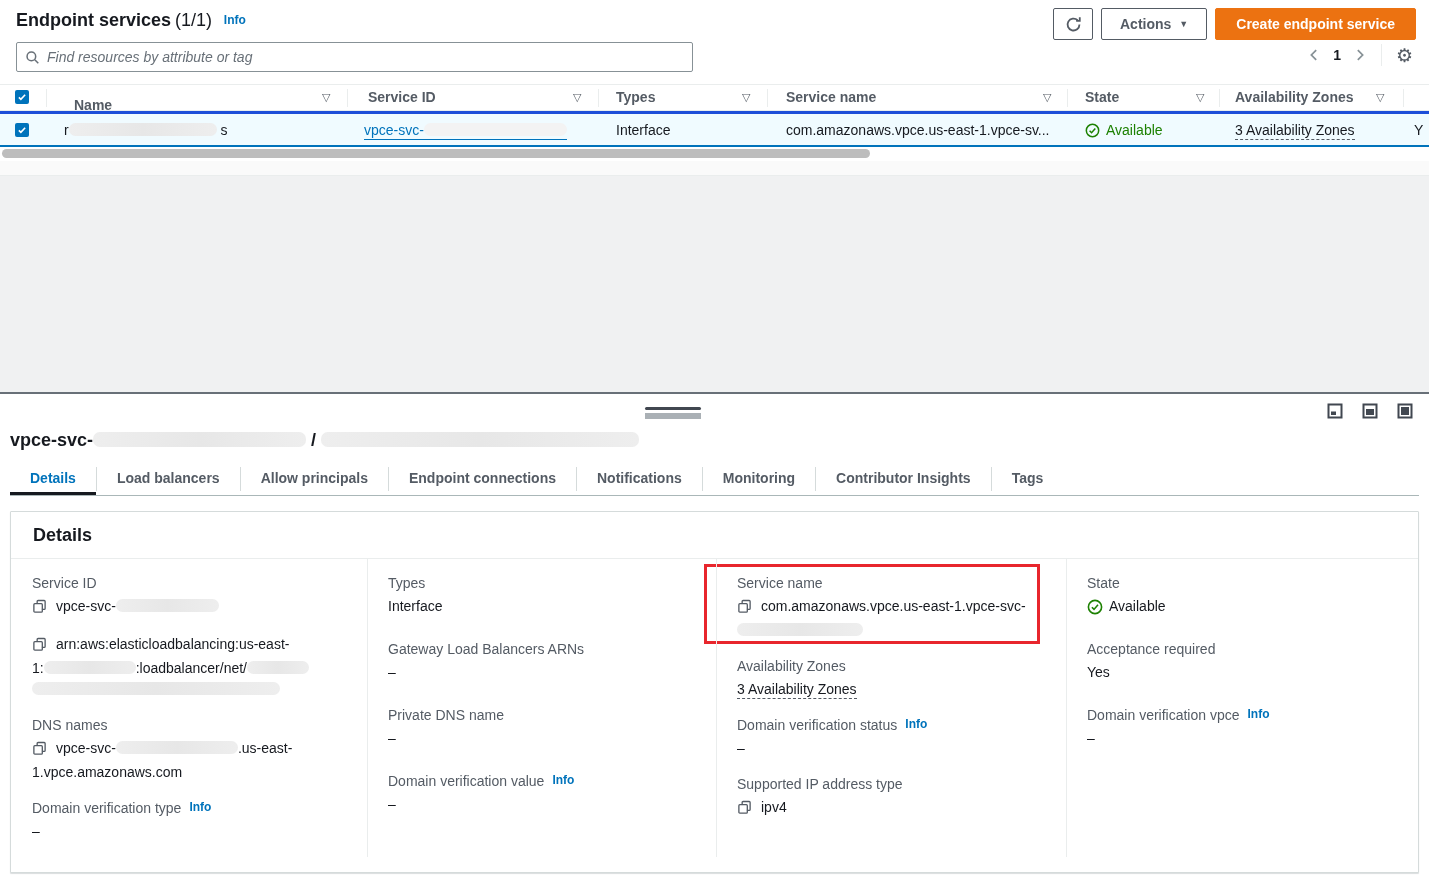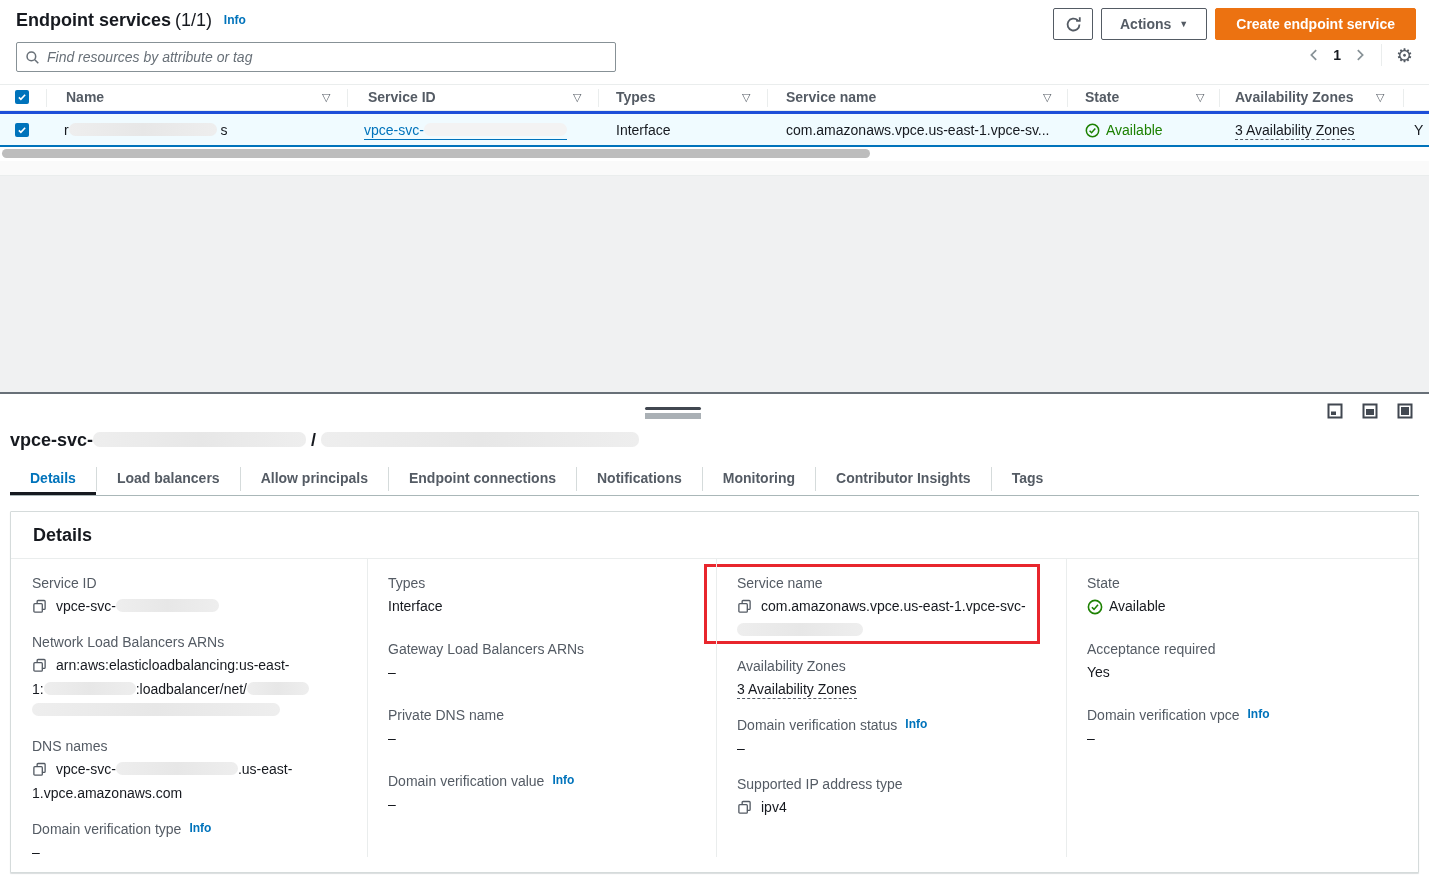--- a/index.html
+++ b/index.html
@@ -15,21 +15,21 @@
 
   #header-buttons { position:absolute; top:8px; right:13px; display:flex; gap:8px; }
   .btn { height:32px; border:1px solid #545b64; border-radius:2px; background:#fff;
          color:#545b64; font-weight:bold; font-size:14px; display:flex; align-items:center;
          justify-content:center; cursor:pointer; font-family:"Liberation Sans",sans-serif;}
   .btn-icon { width:40px; }
   .btn-actions { padding:0 18px; gap:8px; }
   .btn-primary { background:#ec7211; border:1px solid #ec7211; color:#fff; padding:0 20px; }
   .caret { font-size:9px; }
 
-  #search-box { position:absolute; top:42px; left:16px; width:600px; height:30px;
+  #search-box { position:absolute; top:42px; left:16px; width:677px; height:30px;
     border:1px solid #879196; border-radius:2px; background:#fff; display:flex; align-items:center; padding:0 8px; gap:7px; }
   #search-box input { border:none; outline:none; flex:1; font-style:italic; font-size:14px;
     color:#16191f; font-family:"Liberation Sans",sans-serif; background:transparent; }
   #search-box input::placeholder { color:#687078; font-style:italic; }
 
   #pagination { position:absolute; top:44px; right:16px; display:flex; align-items:center; gap:10px; }
   #pagination .pagenum { font-weight:bold; font-size:14px; color:#16191f; padding:0 2px; }
   .pg-chev { cursor:pointer; display:flex; align-items:center; }
   .pg-divider { width:1px; height:22px; background:#eaeded; margin:0 4px; }
   .gear { font-size:19px; color:#545b64; cursor:pointer; line-height:1; }
@@ -148,21 +148,21 @@
   </div>
 
   <div id="grid">
     <div id="thead">
       <span class="cbx" style="margin-top:0; top:5px;">
         <svg width="10" height="10" viewBox="0 0 16 16">
             <path d="M3 8.5l3.2 3.2L13 4.5" fill="none" stroke="#fff" stroke-width="2.6"></path>
           </svg>
       </span>
       <span class="col-sep" style="left:46px;"></span>
-      <span class="th" style="left:66px;">Name</span>
+      <span class="th" style="left:74px;margin-top:8px;">Name</span>
       <span class="filter-ic" style="left:322px;">▽</span>
       <span class="col-sep" style="left:347px;"></span>
       <span class="th" style="left:368px;">Service ID</span>
       <span class="filter-ic" style="left:573px;">▽</span>
       <span class="col-sep" style="left:598px;"></span>
       <span class="th" style="left:616px;">Types</span>
       <span class="filter-ic" style="left:742px;">▽</span>
       <span class="col-sep" style="left:767px;"></span>
       <span class="th" style="left:786px;">Service name</span>
       <span class="filter-ic" style="left:1043px;">▽</span>
@@ -280,21 +280,20 @@
             <span class="copy-ic">
               <svg width="15" height="15" viewBox="0 0 16 16">
                   <rect x="2" y="5" width="9" height="9" rx="1" fill="none" stroke="#545b64" stroke-width="1.4"></rect>
                   <path d="M5.5 5V2.6a1 1 0 0 1 1-1H13a1 1 0 0 1 1 1V10a1 1 0 0 1-1 1h-2.4" fill="none" stroke="#545b64" stroke-width="1.4"></path>
                 </svg>
             </span>
             <span><span>vpce-svc-</span><span class="redact" style="width:103px;"></span></span>
           </div>
         </div>
         <div class="field">
-          <div class="field-label">Network Load Balancers ARNs</div>
           <div class="field-value">
             <span class="val-row" style="display:inline-flex;justify-content:space-between;">
               <span class="copy-ic">
                 <svg width="15" height="15" viewBox="0 0 16 16">
                     <rect x="2" y="5" width="9" height="9" rx="1" fill="none" stroke="#545b64" stroke-width="1.4"></rect>
                     <path d="M5.5 5V2.6a1 1 0 0 1 1-1H13a1 1 0 0 1 1 1V10a1 1 0 0 1-1 1h-2.4" fill="none" stroke="#545b64" stroke-width="1.4"></path>
                   </svg>
               </span>
               <span>arn:aws:elasticloadbalancing:us-east-</span>
             </span><br>

